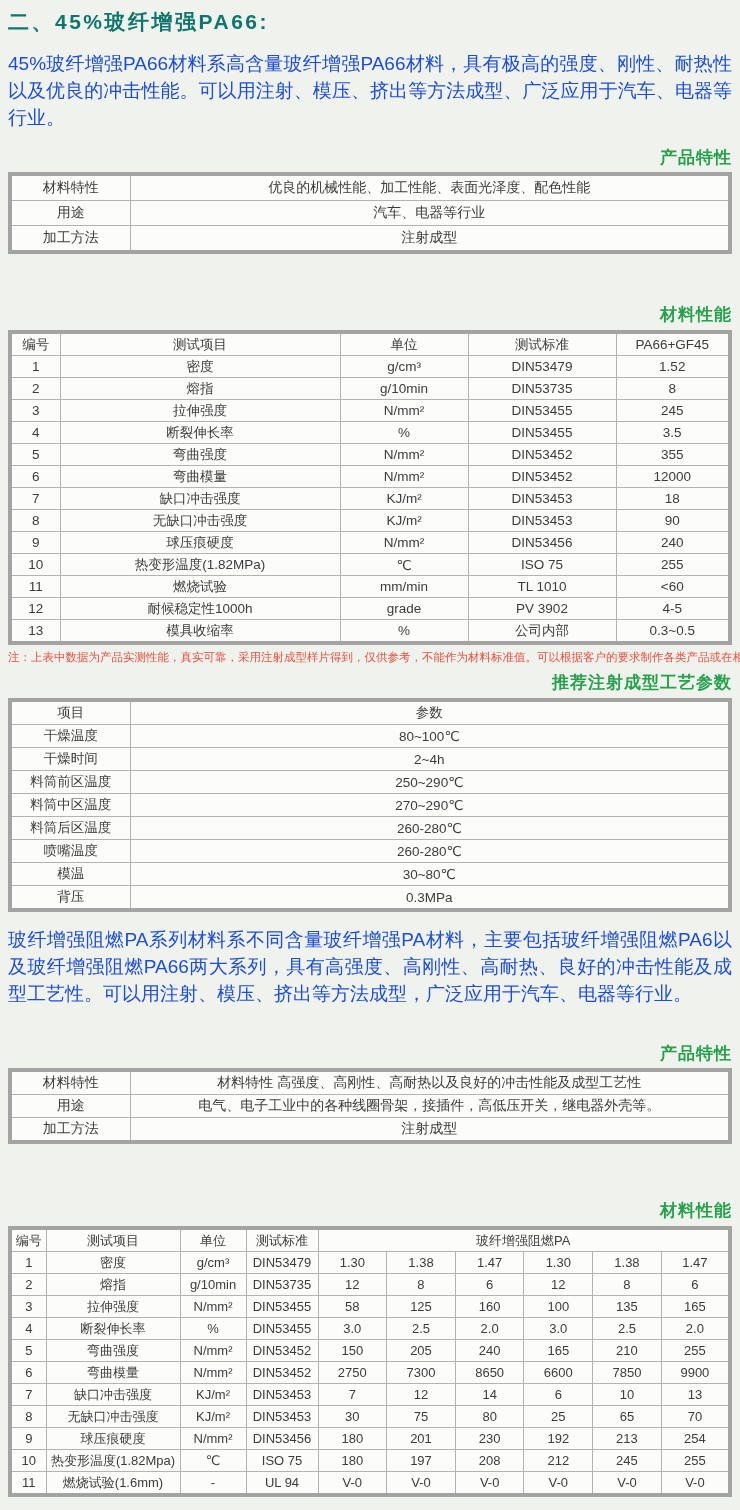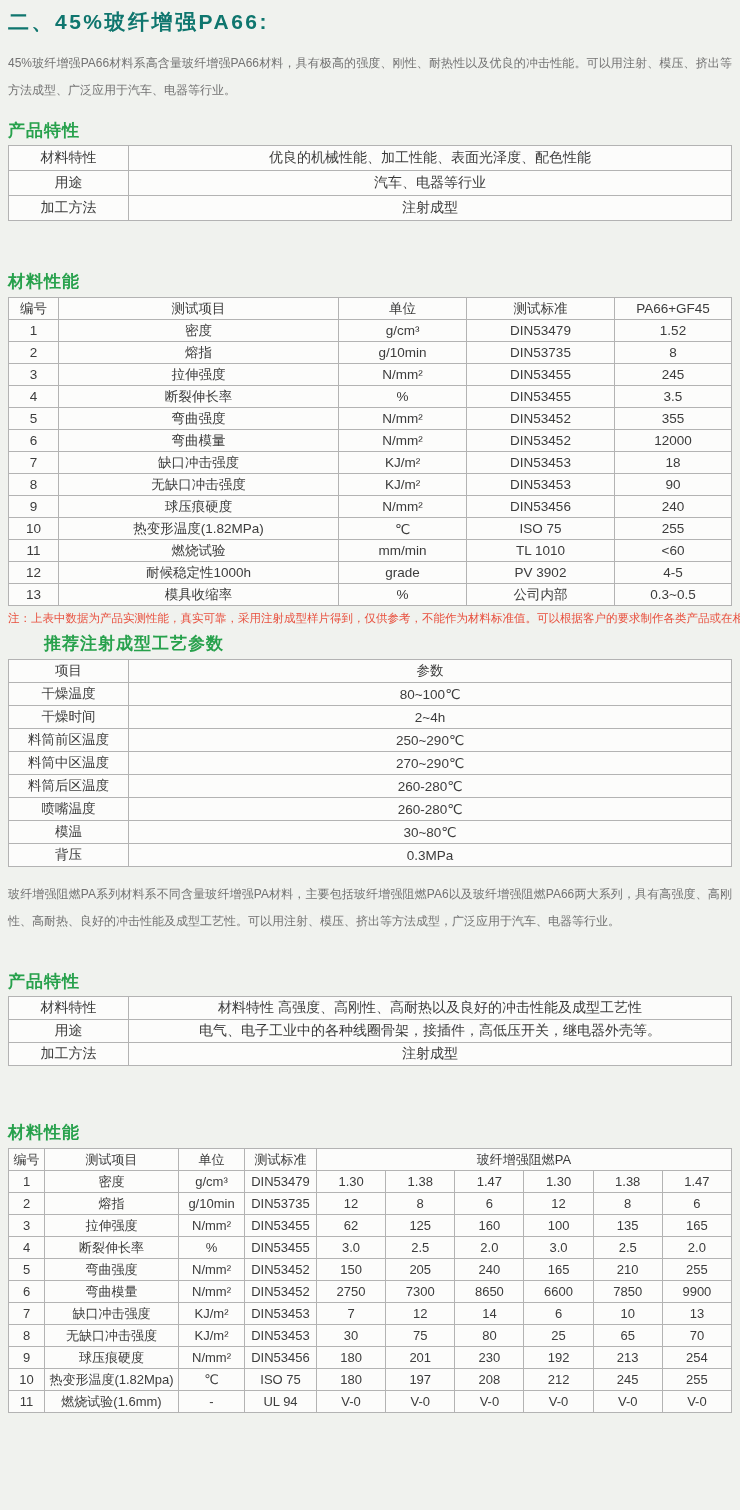--- a/index.html
+++ b/index.html
@@ -13,42 +13,42 @@
   .page{padding:0 8px;}
 
   
   .sec-title{
     color:#0f766e;font-weight:bold;font-size:21px;
     letter-spacing:2.5px;margin:8px 0 0 0;line-height:28px;
   }
   .sec-title.second{font-size:19px;margin-top:52px;}
   .sub-head{
     color:#27a14c;font-weight:bold;font-size:17px;
-    letter-spacing:1px;line-height:22px;margin:0;
+    letter-spacing:1px;line-height:22px;margin:0;text-align:right;
   }
   .h-feat1{margin-top:16px;}
   .h-props1{margin-top:50px;}
   .h-process{margin-top:7px;margin-left:36px;}
   .h-feat2{margin-top:36px;}
   .h-props2{margin-top:56px;}
 
   
   .intro{
-    font-size:12px;line-height:27px;color:#737373;
+    font-size:19px;line-height:27px;color:#1d4ed8;
     margin:14px 0 0 0;text-align:justify;
   }
   .note{
     color:#e8503e;font-size:11.5px;line-height:15px;
     margin:5px 0 0 0;white-space:nowrap;
   }
 
   
   table{
     border-collapse:collapse;width:100%;background:#fcfcfb;
-    table-layout:fixed;border:1px solid #a3a3a3;
+    table-layout:fixed;border:4px solid #a3a3a3;
   }
   td,th{
     border:1px solid #b3b3b3;text-align:center;font-weight:normal;
     color:#3c3c3c;padding:0 3px;overflow:hidden;white-space:nowrap;
   }
   .tbl-feat{margin-top:3px;}
   .tbl-feat td,.tbl-feat th{height:24px;font-size:14px;}
   .tbl-props1{margin-top:4px;}
   .tbl-props1 td,.tbl-props1 th{height:21px;font-size:13.5px;}
   .tbl-process{margin-top:4px;}
@@ -321,21 +321,21 @@
           <td>6</td>
           <td>12</td>
           <td>8</td>
           <td>6</td>
         </tr>
         <tr>
           <td>3</td>
           <td>拉伸强度</td>
           <td>N/mm²</td>
           <td>DIN53455</td>
-          <td>62</td>
+          <td>58</td>
           <td>125</td>
           <td>160</td>
           <td>100</td>
           <td>135</td>
           <td>165</td>
         </tr>
         <tr>
           <td>4</td>
           <td>断裂伸长率</td>
           <td>%</td>

